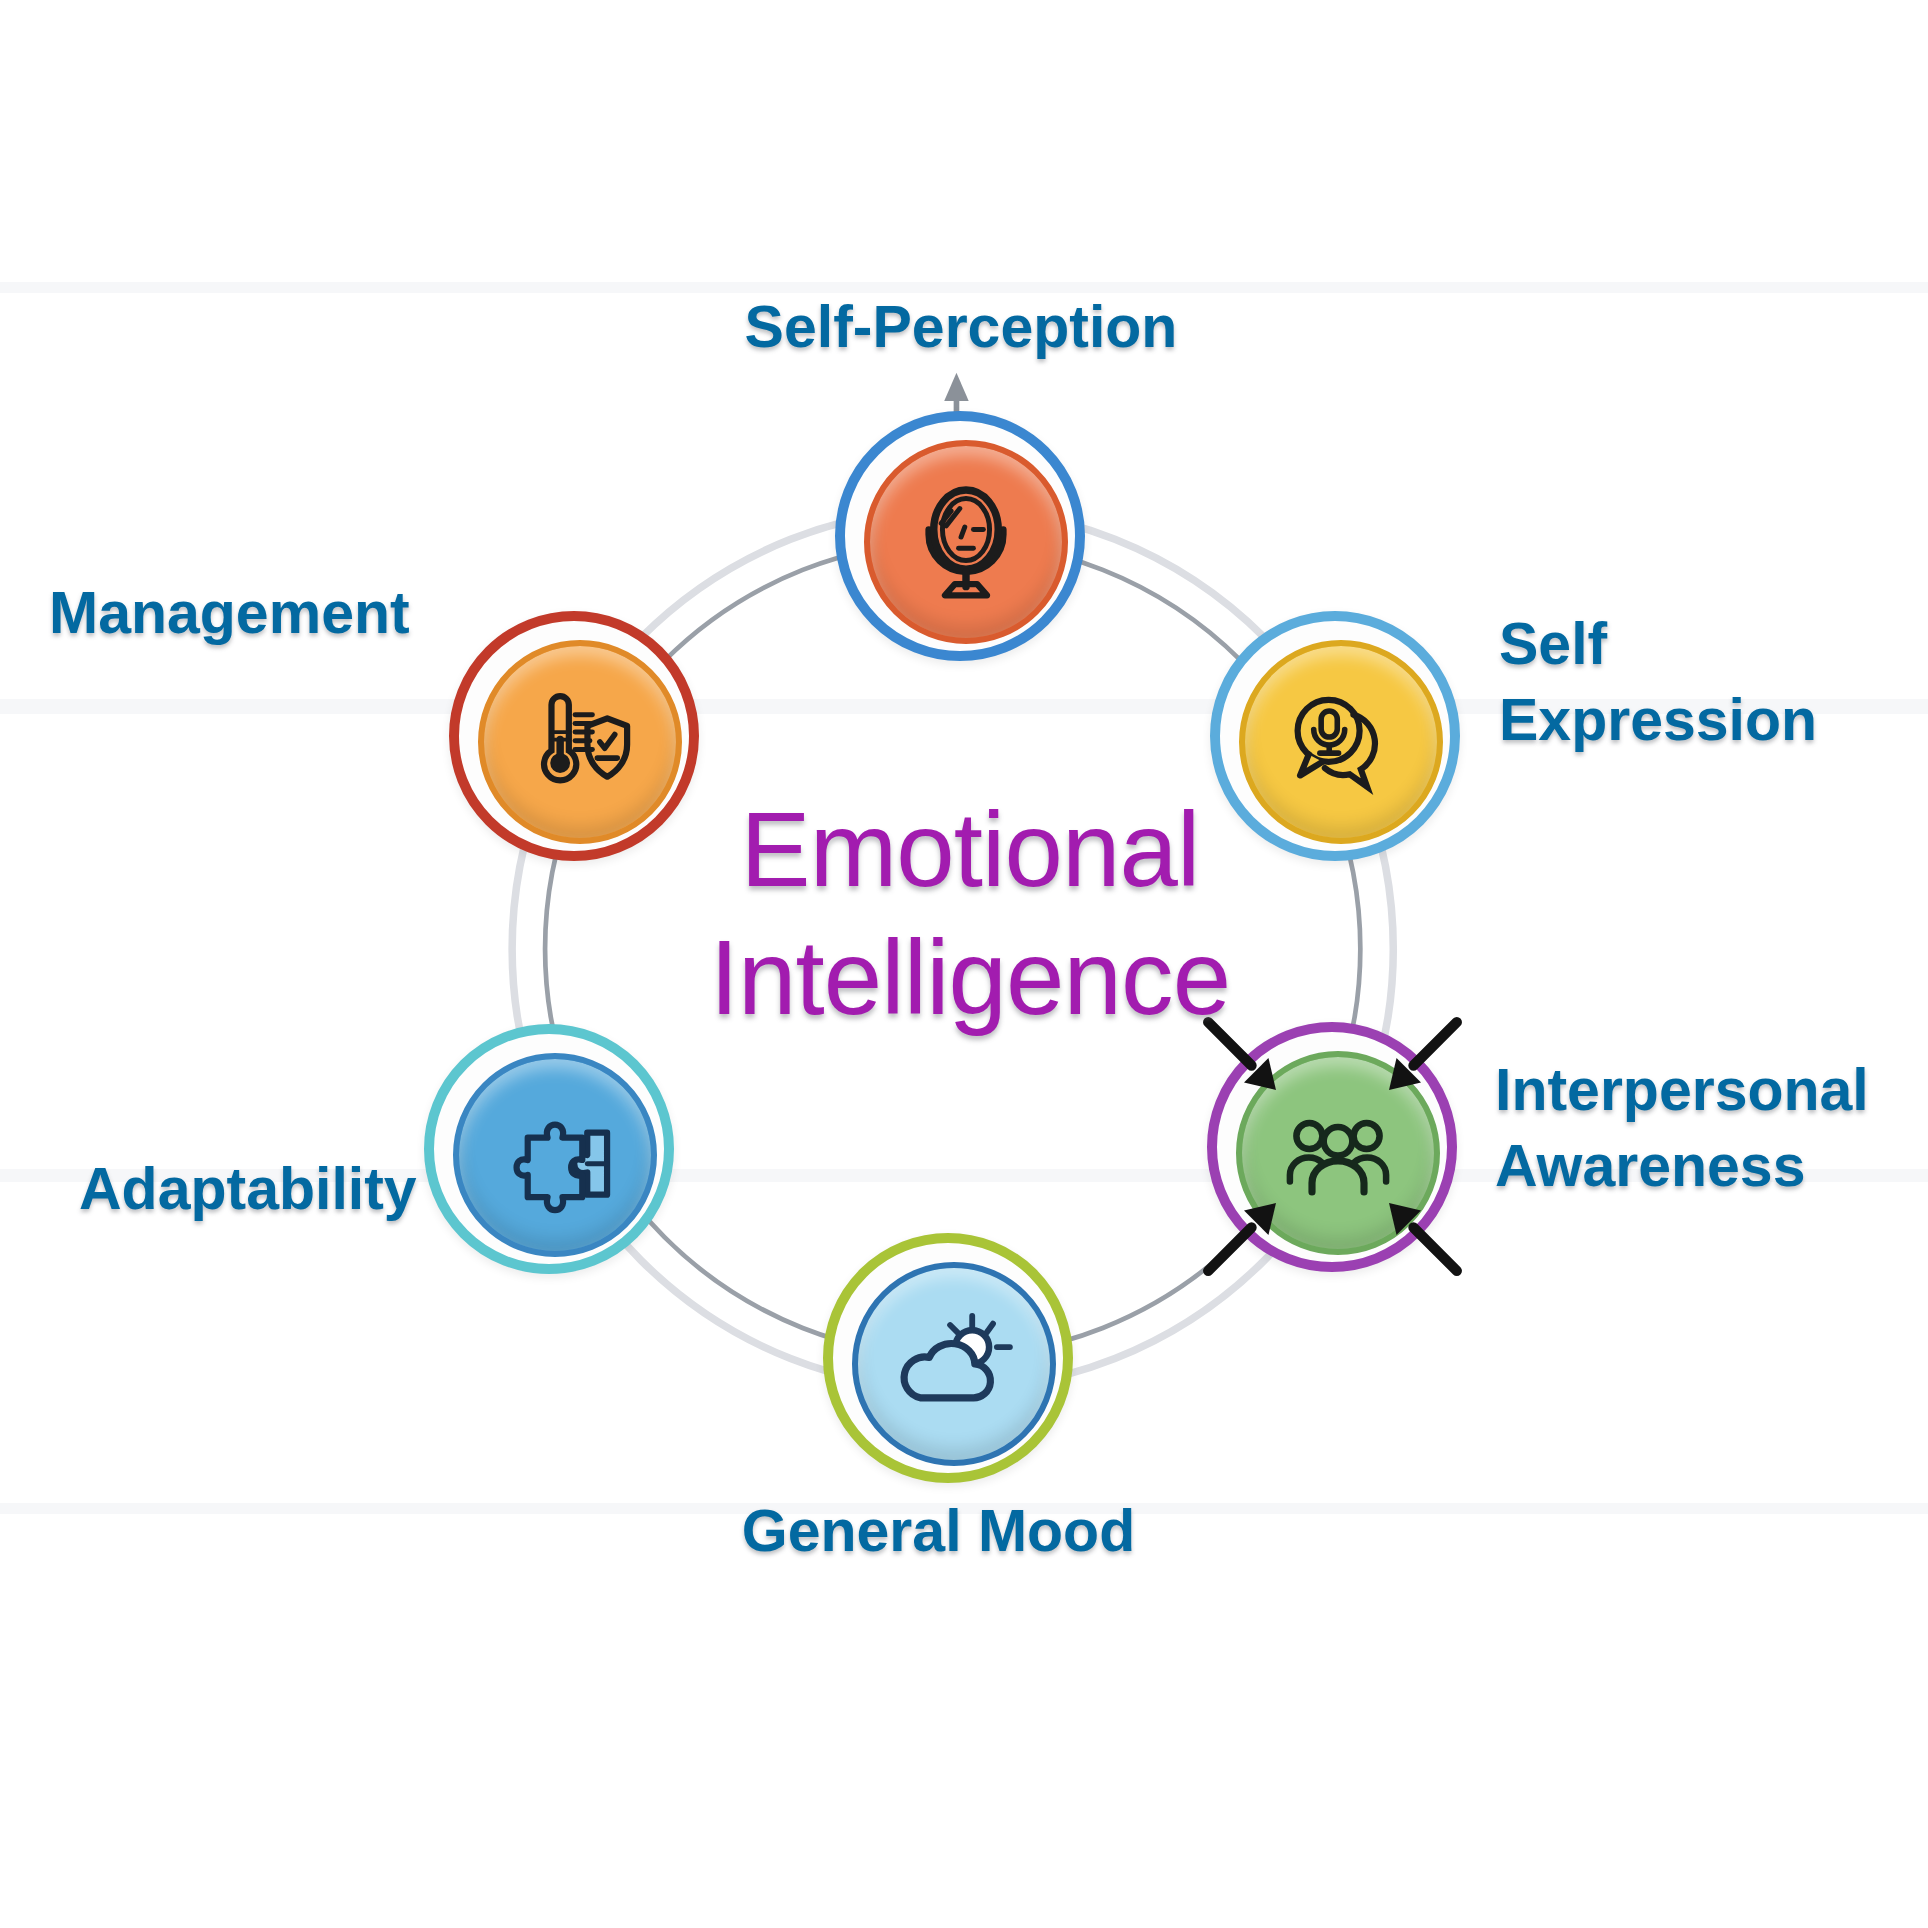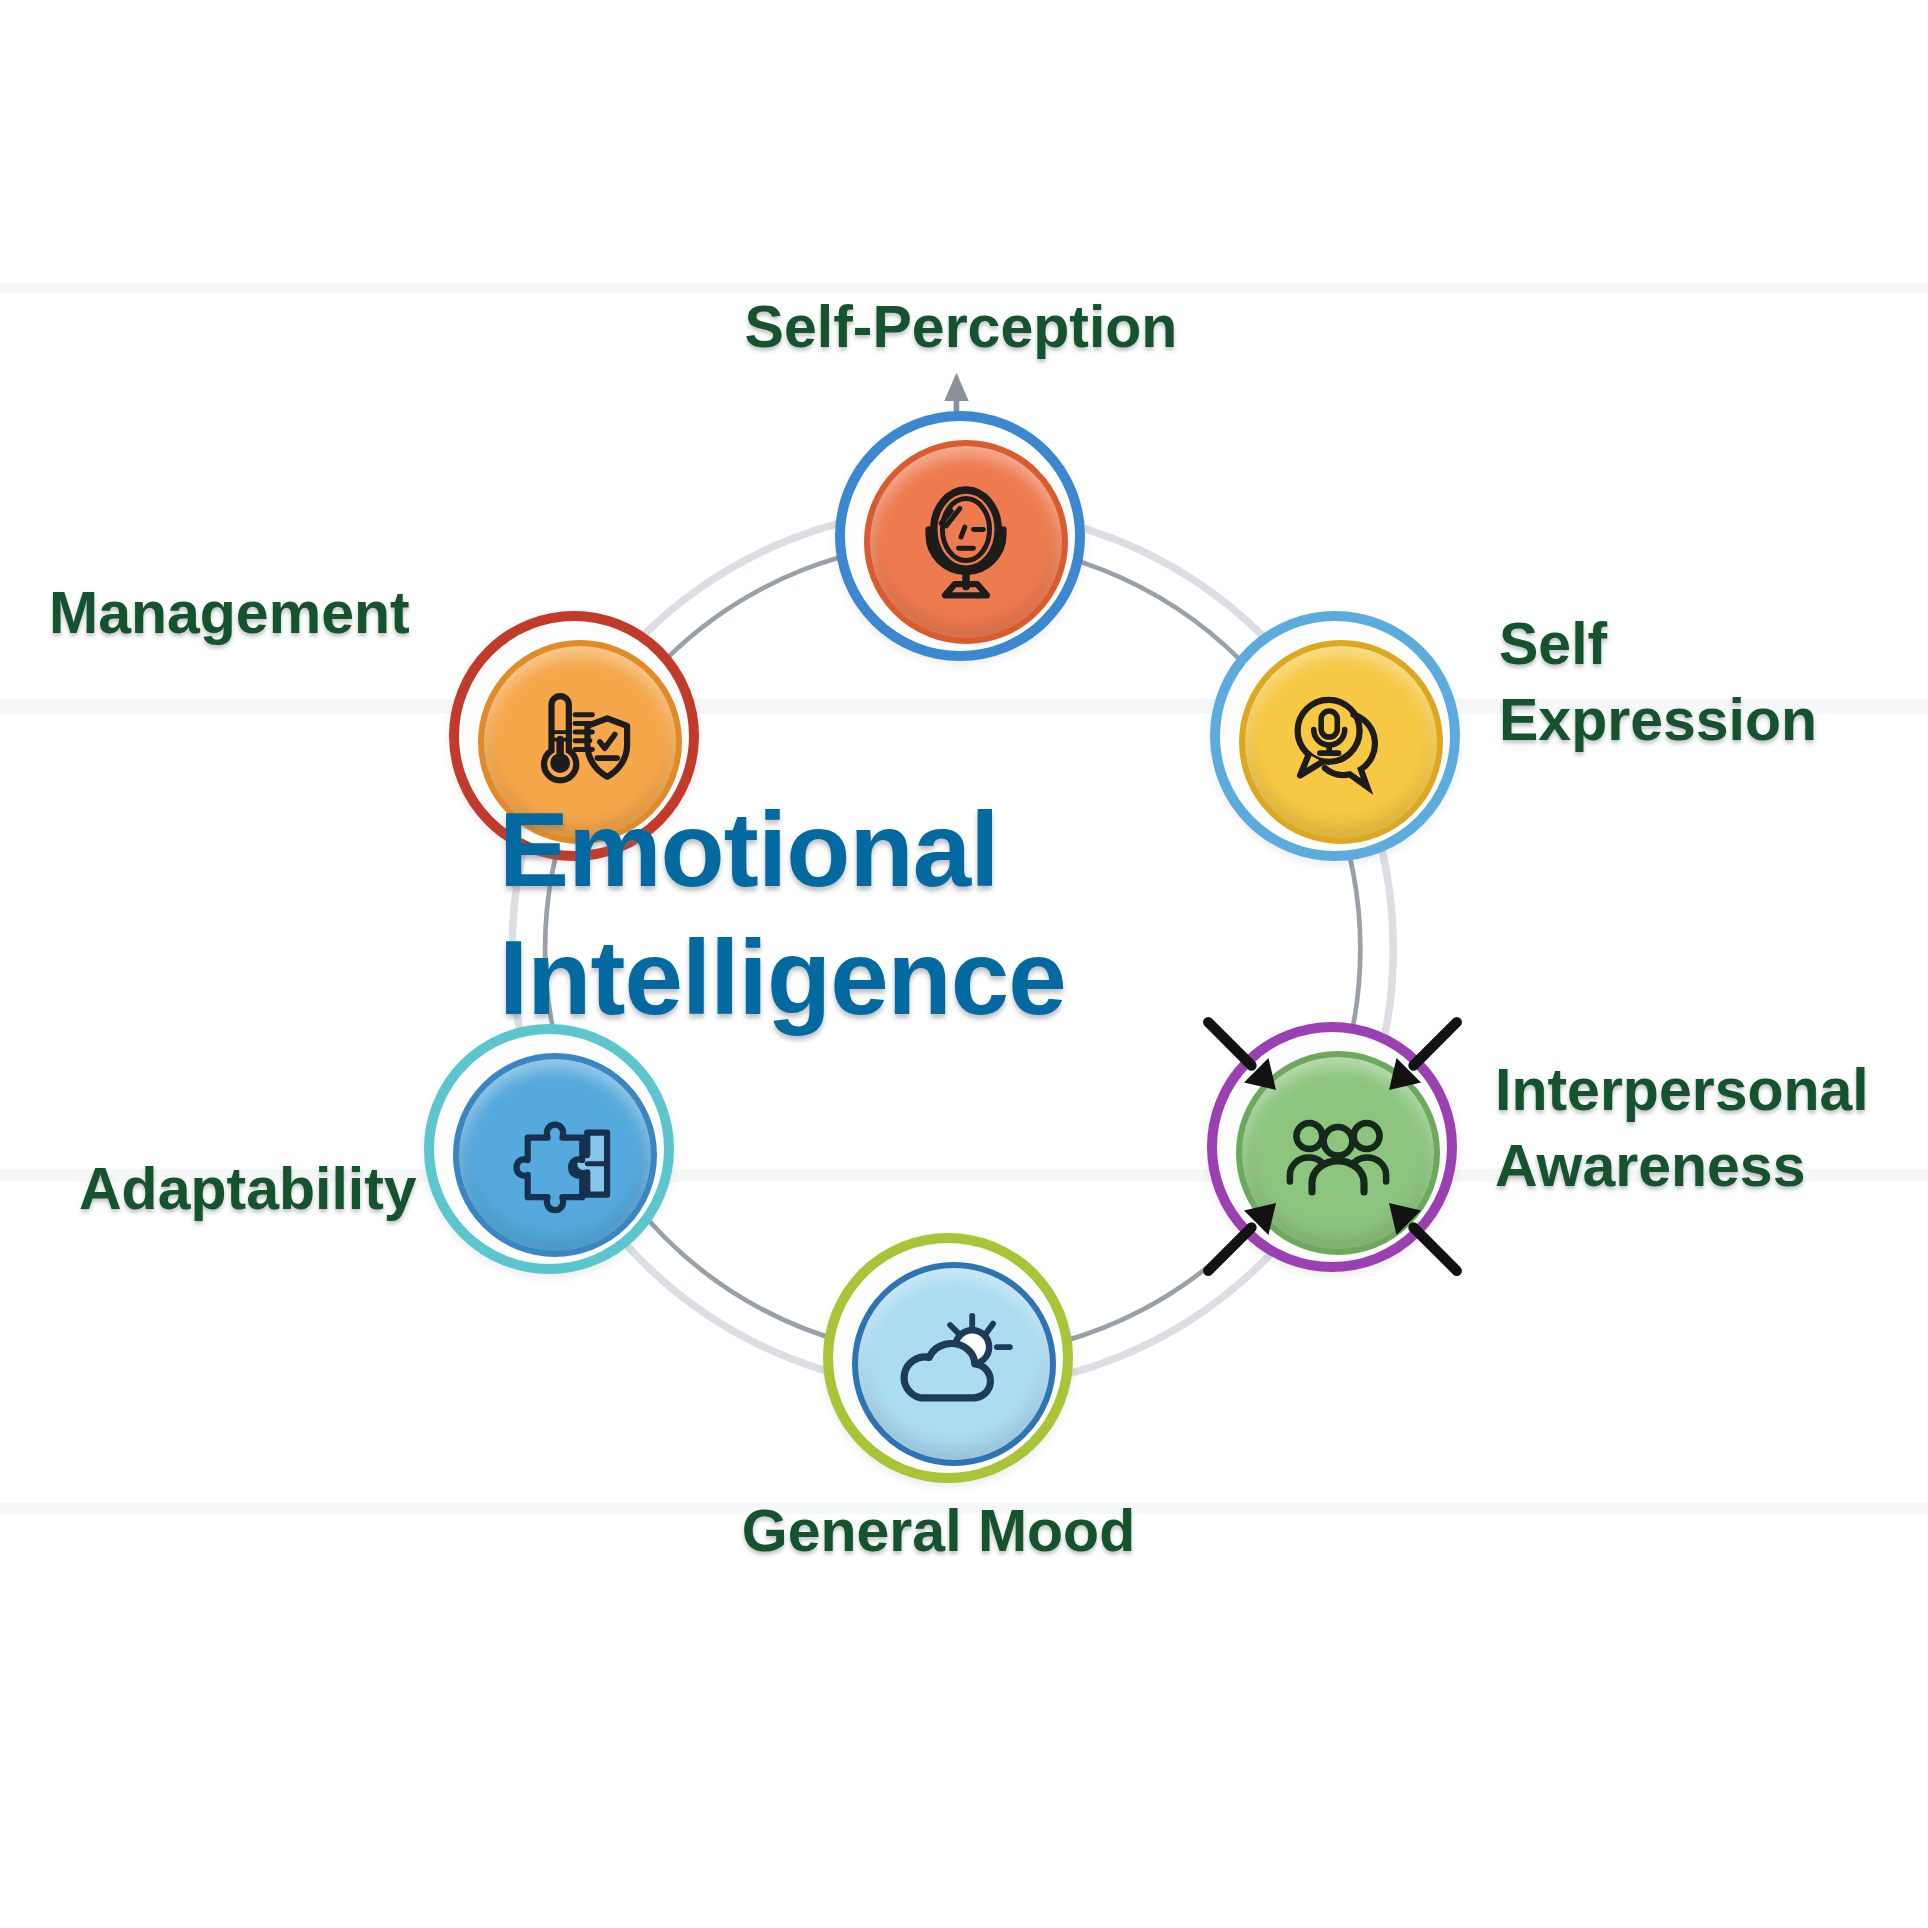--- a/index.html
+++ b/index.html
@@ -10,25 +10,25 @@
   .band{position:absolute;left:0;width:1928px;background:rgba(225,228,234,.30);pointer-events:none;}
   .arcs{position:absolute;left:0;top:0;z-index:0;}
   .node{position:absolute;width:250px;height:250px;z-index:2;}
   .ring{position:absolute;inset:0;border-radius:50%;border:10.4px solid #888;background:#fdfdfd;
         box-shadow:0 3.8px 9.4px rgba(0,0,0,.08);}
   .circle{position:absolute;left:29px;top:29px;width:192px;height:192px;border-radius:50%;
         border:6.6px solid #666;
         box-shadow:inset 0 9.4px 15px rgba(255,255,255,.40), inset 0 -11.3px 17px rgba(0,0,0,.12);}
   .icon{position:absolute;left:50%;top:50%;transform:translate(-50%,-50%);}
   .arrow-overlay{position:absolute;z-index:3;}
-  .label{position:absolute;z-index:3;font-weight:700;font-size:59px;line-height:1.28;color:#14532d;
+  .label{position:absolute;z-index:3;font-weight:700;font-size:59px;line-height:1.28;color:#0369a1;
         text-shadow:0 2.8px 4.7px rgba(110,112,120,.45);}
   .label.center{text-align:center;}
-  .title{position:absolute;z-index:3;left:499px;top:786px;width:942px;
-        font-weight:700;font-size:105px;line-height:1.22;color:#0369a1;letter-spacing:-0.9px;
+  .title{position:absolute;z-index:3;left:499px;top:786px;width:942px;text-align:center;
+        font-weight:400;font-size:105px;line-height:1.22;color:#a21caf;letter-spacing:-0.9px;
         text-shadow:0 3.8px 5.6px rgba(110,112,120,.45);}
   svg{display:block;}
 </style>
 </head>
 <body>
 
 <div class="stage">
 
   <div class="band" style="top:282px;height:11.3px;"></div>
   <div class="band" style="top:699px;height:15px;"></div>

